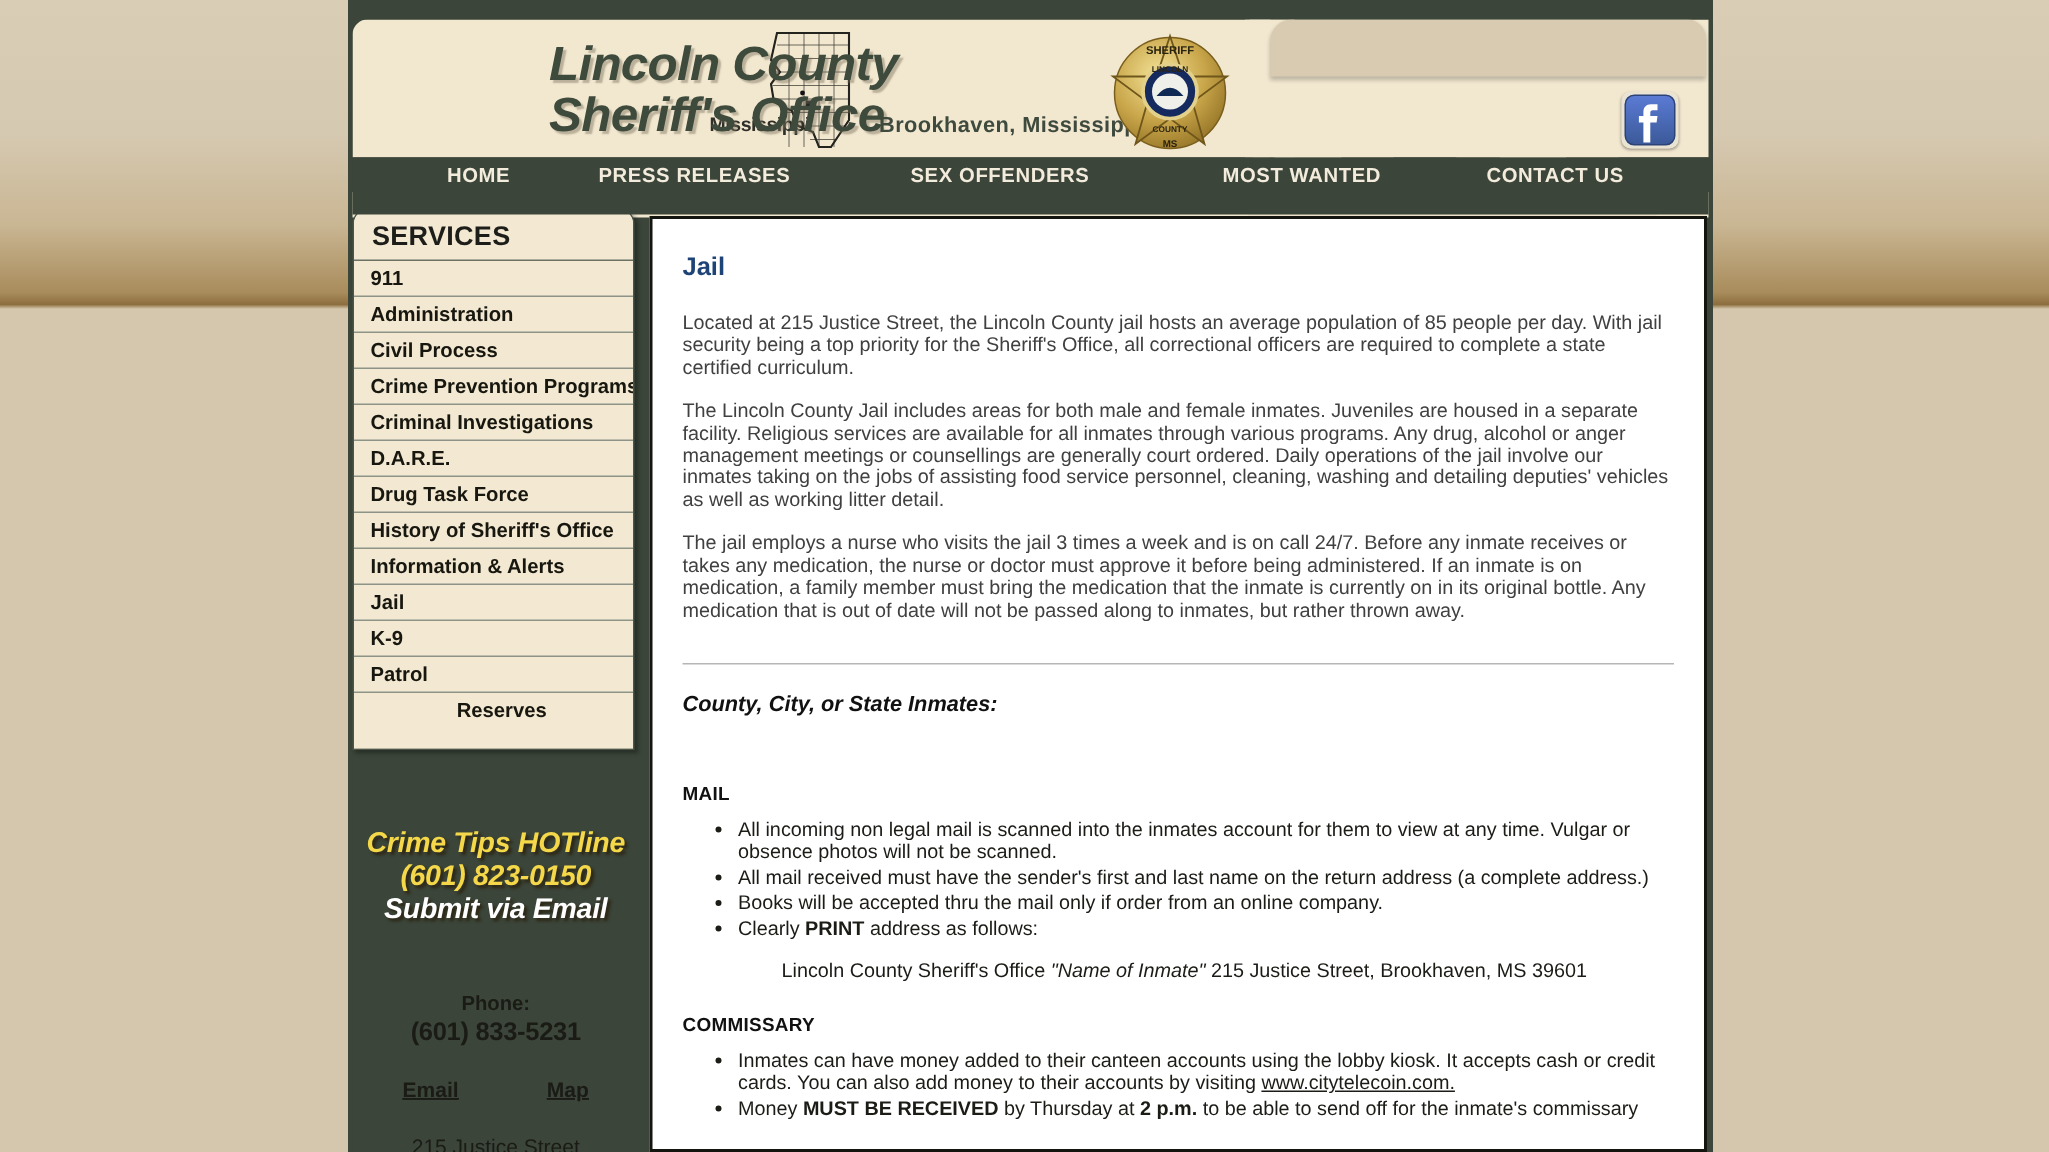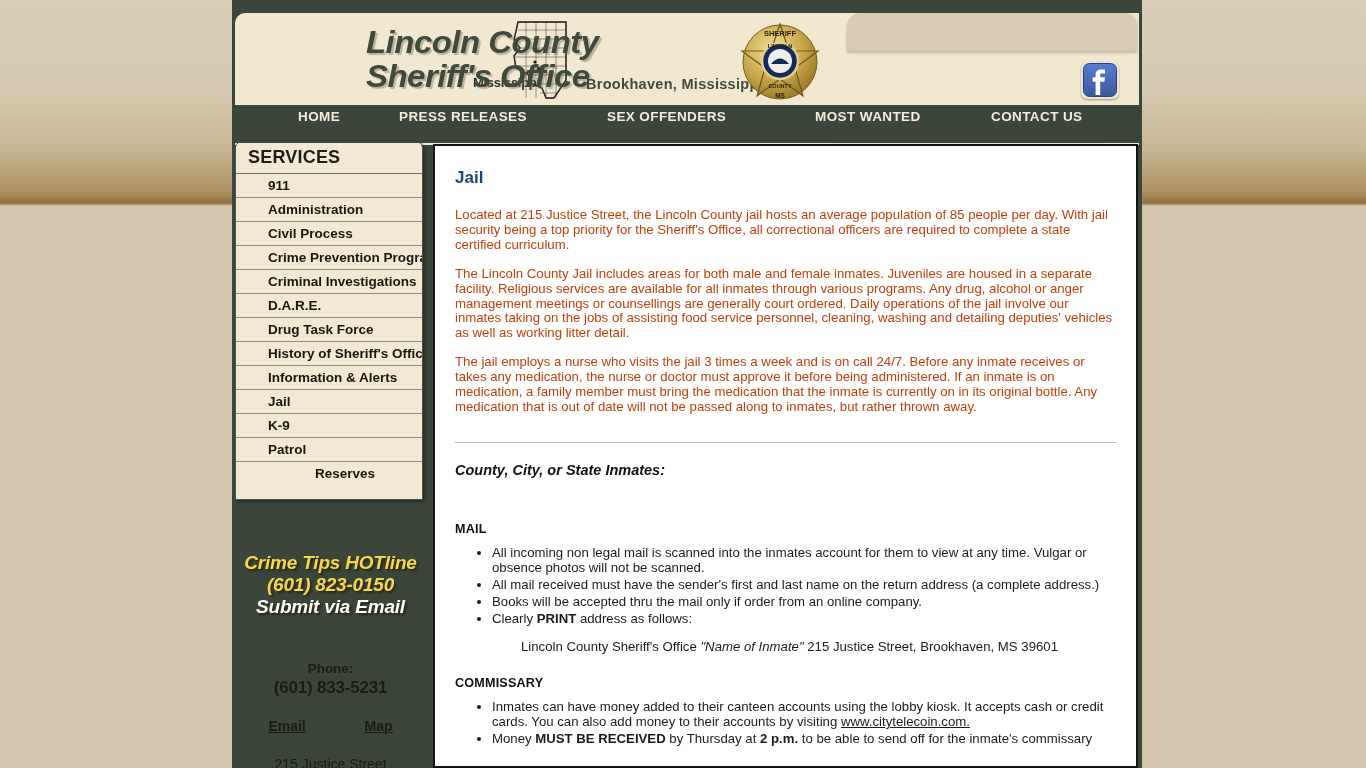--- a/index.html
+++ b/index.html
@@ -209,21 +209,21 @@
     height: 34px; line-height: 34px;
     padding-left: 12px;
     font-size: 18px; font-weight: bold;
     color: #1d1d1a;
     letter-spacing: .2px;
     border-bottom: 1px solid #6a7265;
     background: #f3e8d2;
   }
   .svc-item {
     height: 24px; line-height: 24px;
-    padding-left: 32px;
+    padding-left: 11px;
     font-size: 13.5px;
     font-weight: bold;
     color: #17170f;
     border-bottom: 1px solid #8d9386;
     background: #f3e8d2;
     cursor: pointer;
     white-space: nowrap;
   }
   .svc-item.last { border-bottom: none; height: 21px; text-align: center; }
   .svc-tail { height: 16px; background: #f3e8d2; }
@@ -296,21 +296,21 @@
   h1.page-title {
     margin: 0 0 20px 0;
     font-size: 17px;
     font-weight: bold;
     color: #1e4377;
   }
   .para {
     margin: 0 0 14px 0;
     font-size: 13.2px;
     line-height: 14.9px;
-    color: #c2410c;
+    color: #404040;
     text-align: left;
   }
   hr.sep {
     border: none;
     border-top: 1px solid #b6b6b6;
     margin: 27px 0 0 0;
   }
   .sec-head {
     margin: 19px 0 0 0;
     font-size: 14.5px;

